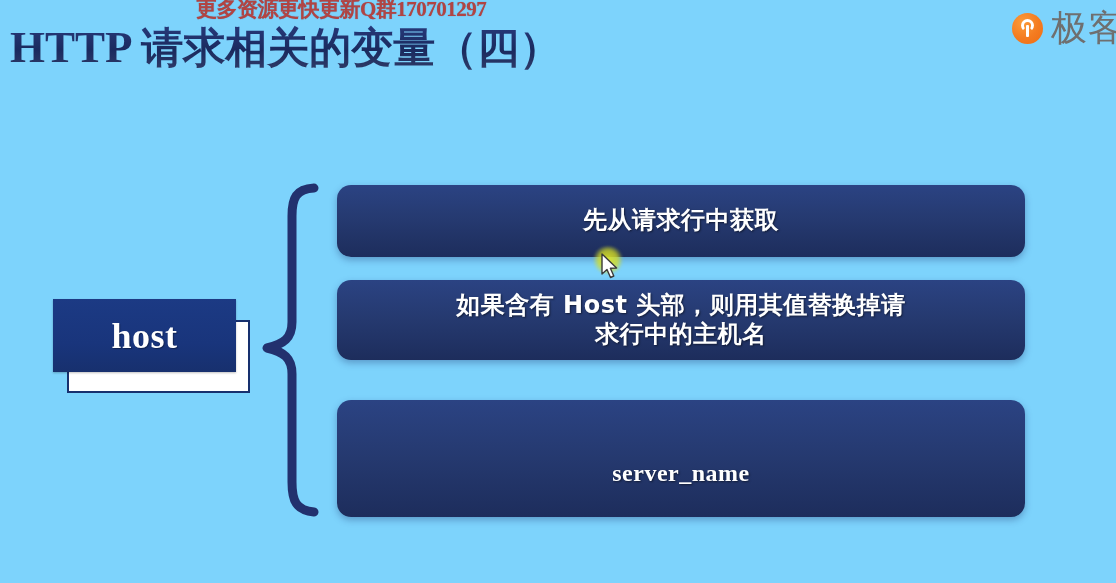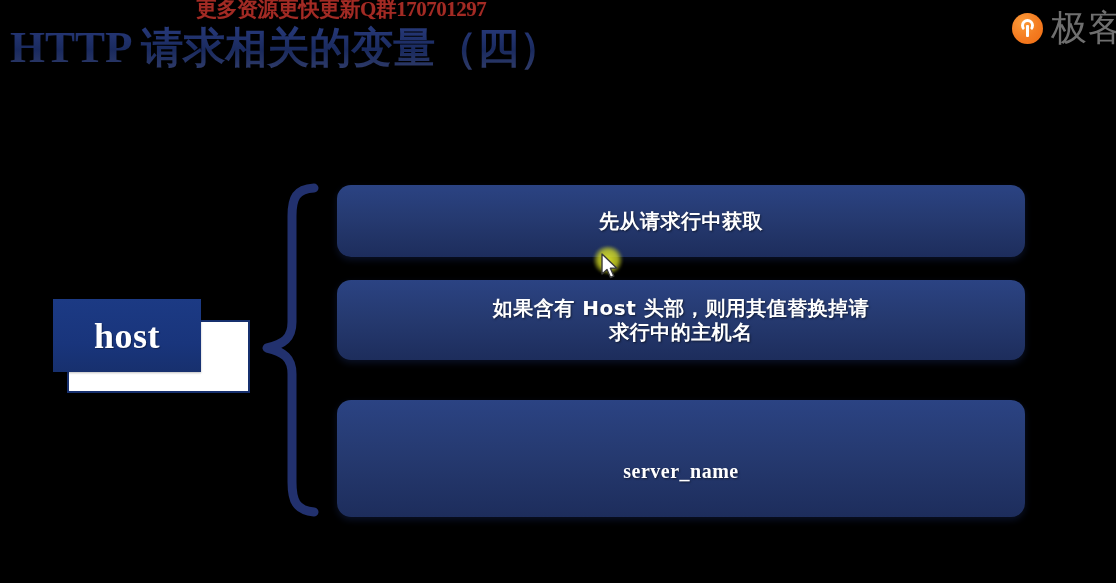--- a/index.html
+++ b/index.html
@@ -8,21 +8,21 @@
     background: #ffffff;
   }
   body {
     font-family: "Liberation Sans", sans-serif;
   }
 
   #slide {
     position: relative;
     width: 1116px;
     height: 583px;
-    background: #000000;
+    background: #7dd3fc;
     overflow: hidden;
   }
 
   
   .watermark {
     position: absolute;
     left: 196px;
     top: -3px;
     width: 410px;
     height: 24px;
@@ -127,21 +127,21 @@
     width: 183px;
     height: 73px;
     border: 2px solid #17306e;
     background: #ffffff;
     box-sizing: border-box;
   }
   .host-fill {
     position: absolute;
     left: 0px;
     top: 0px;
-    width: 148px;
+    width: 183px;
     height: 73px;
     background: linear-gradient(180deg, #1c3a84 0%, #19357c 60%, #17306e 100%);
     box-shadow: 0 1px 2px rgba(0,0,0,0.25);
     display: flex;
     align-items: center;
     justify-content: center;
     box-sizing: border-box;
   }
   .host-label {
     font-family: "Liberation Serif", serif;
@@ -173,21 +173,21 @@
     display: flex;
     align-items: center;
     justify-content: center;
     text-align: center;
     box-sizing: border-box;
     padding: 4px 18px;
   }
   .rbox .txt {
     font-family: "DejaVu Sans", sans-serif;
     font-weight: bold;
-    font-size: 20px;
+    font-size: 24px;
     line-height: 1.22;
     color: #ffffff;
     text-shadow: 1px 1px 2px rgba(0,0,0,0.5);
     letter-spacing: 0.5px;
   }
   .rbox .txt .mono {
     font-family: "Liberation Serif", serif;
     font-weight: bold;
   }
   #rbox-1 { top: 185px;  height: 72px;  }

